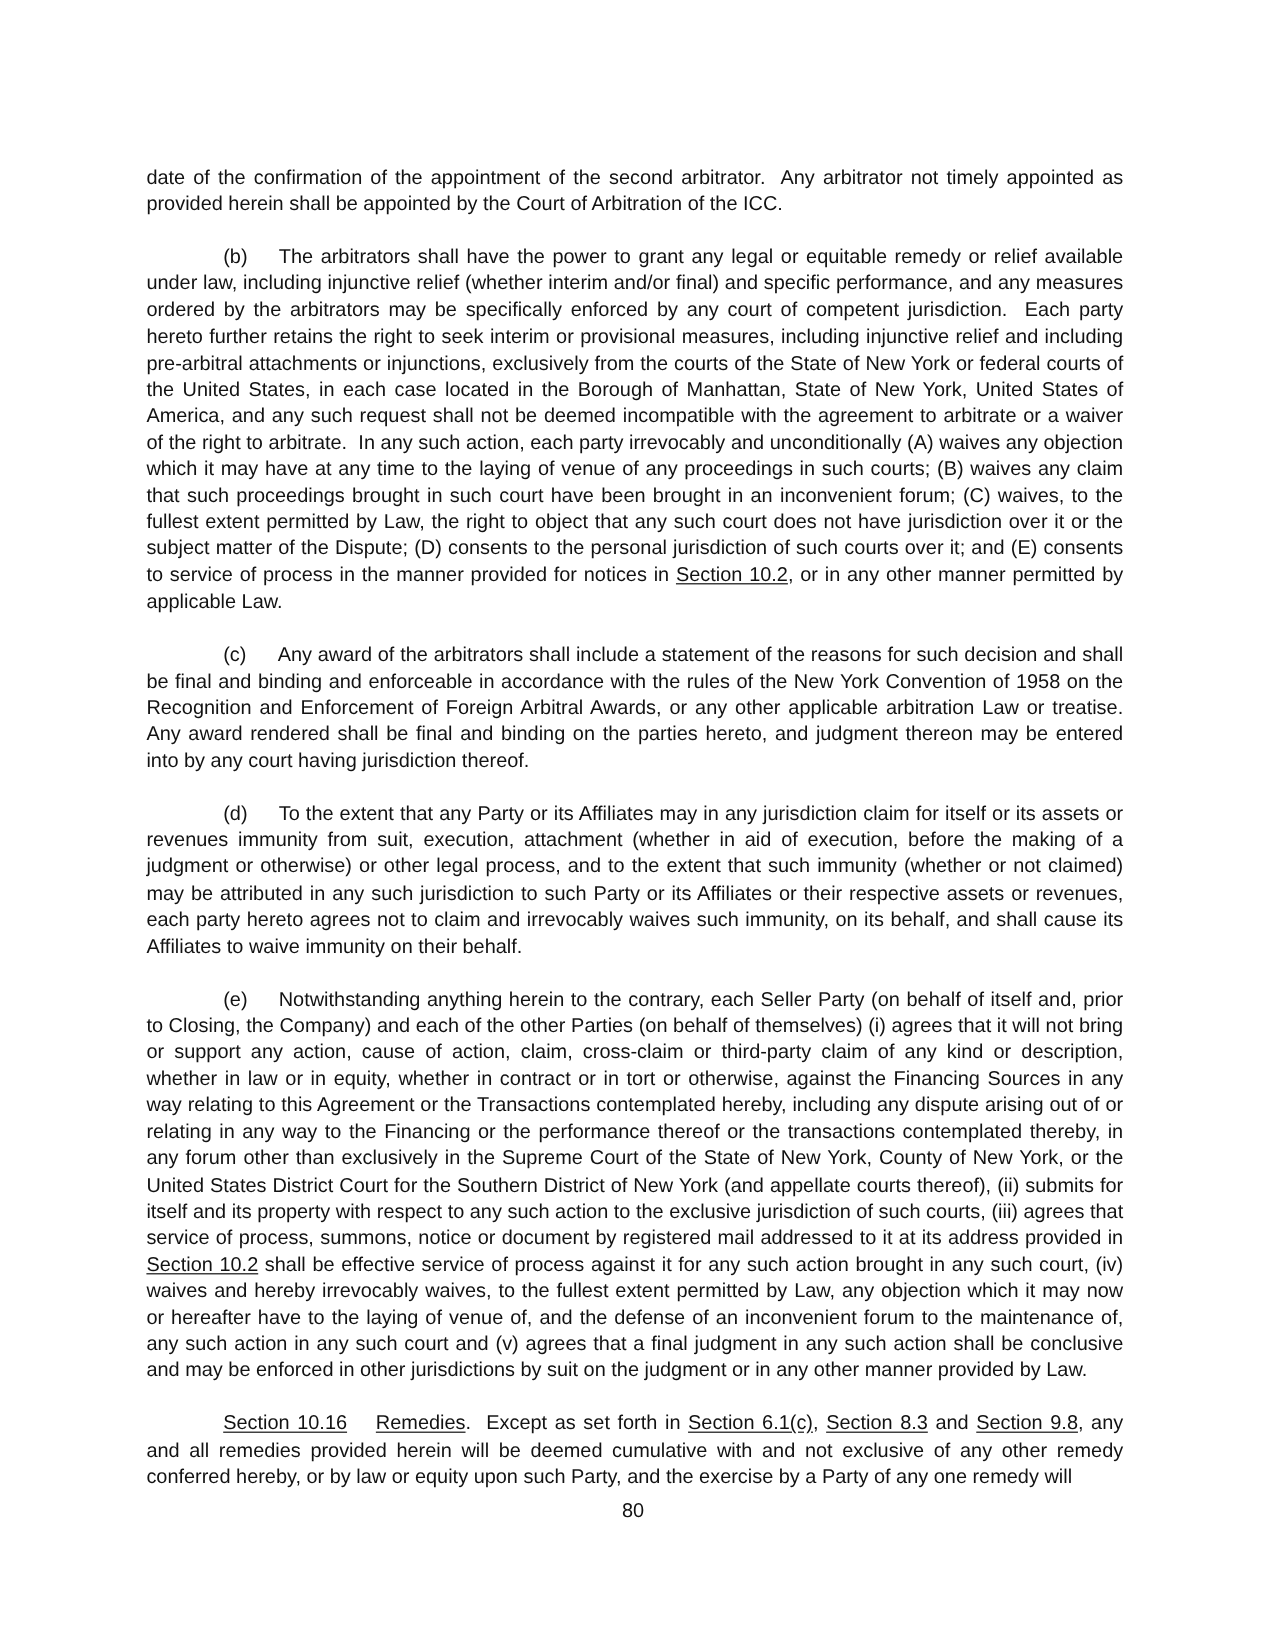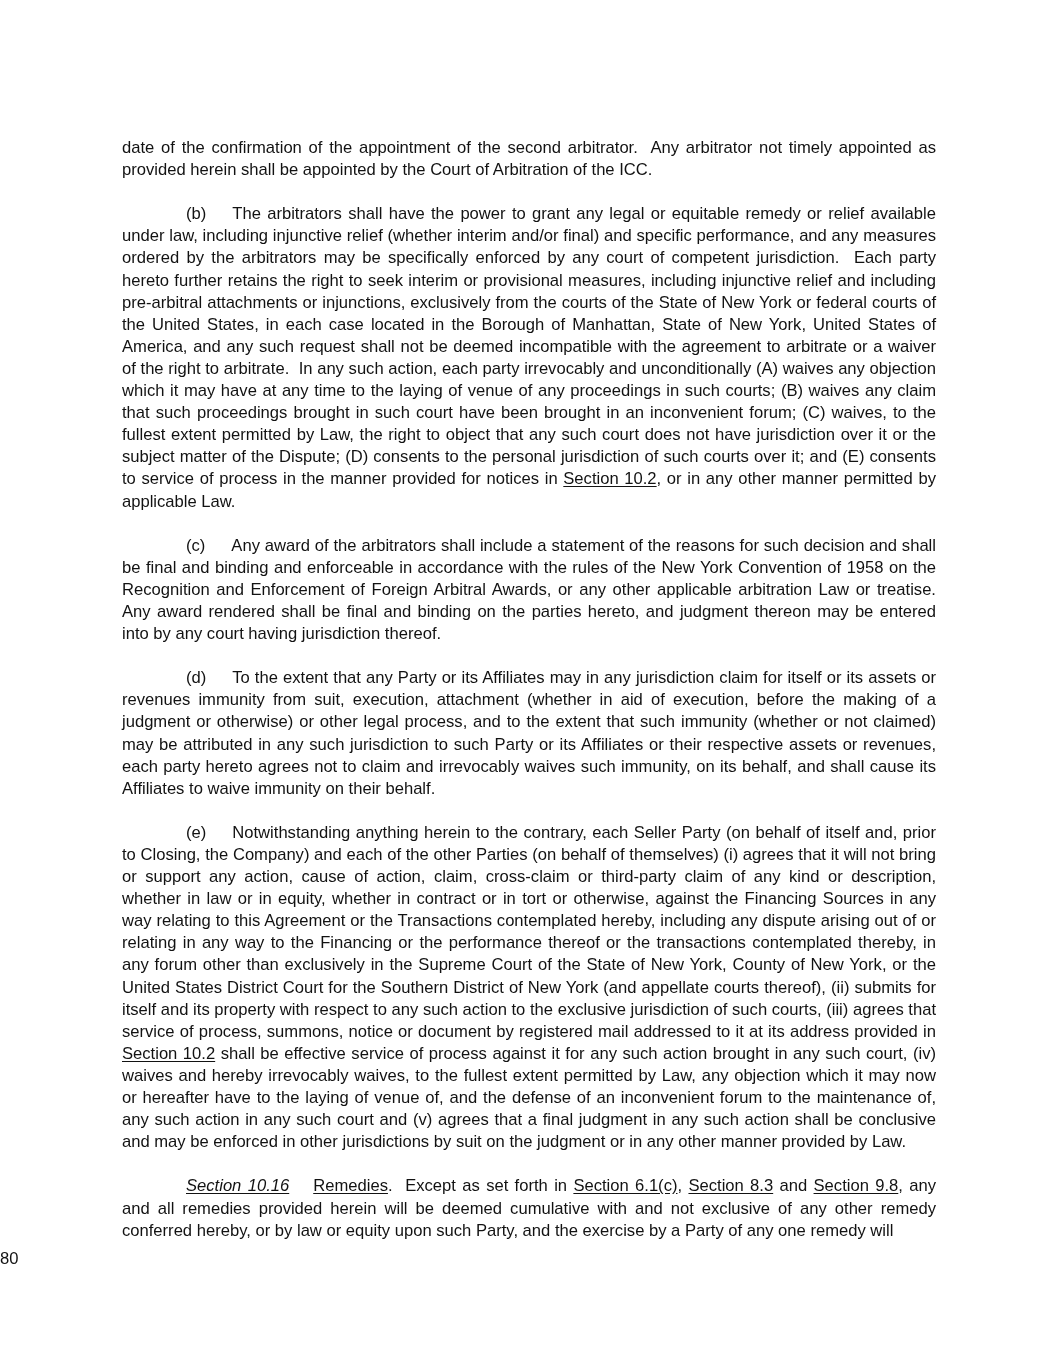--- a/index.html
+++ b/index.html
@@ -20,26 +20,27 @@
     font-size: 16.6px;
     line-height: 22.1px;
     text-align: justify;
     white-space: pre-wrap;
   }
   p.para { margin: 22.1px 0 0 0; }
   p.para:first-child { margin-top: 16px; }
   p.indent { text-indent: 64px; }
   span.u { text-decoration: underline; text-underline-offset: 2px; }
   span.label { margin-right: 26px; }
-  span.gap { margin-right: 24px; font-style: italic; }
+  span.gap { margin-right: 24px; }
   .page-number {
     position: absolute;
     top: 1248px;
     left: 0;
     width: 100%;
+    text-align: center;
     font-size: 16.6px;
     line-height: 22px;
   }
 </style>
 </head>
 <body>
 
 <div class="page">
   <div class="content"><p class="para"><span>date of the confirmation of the appointment of the second arbitrator.  Any arbitrator not timely appointed as provided herein shall be appointed by the Court of Arbitration of the ICC.</span></p><p class="para indent"><span class="label">(b)</span><span>The arbitrators shall have the power to grant any legal or equitable remedy or relief available under law, including injunctive relief (whether interim and/or final) and specific performance, and any measures ordered by the arbitrators may be specifically enforced by any court of competent jurisdiction.  Each party hereto further retains the right to seek interim or provisional measures, including injunctive relief and including pre-arbitral attachments or injunctions, exclusively from the courts of the State of New York or federal courts of the United States, in each case located in the Borough of Manhattan, State of New York, United States of America, and any such request shall not be deemed incompatible with the agreement to arbitrate or a waiver of the right to arbitrate.  In any such action, each party irrevocably and unconditionally (A) waives any objection which it may have at any time to the laying of venue of any proceedings in such courts; (B) waives any claim that such proceedings brought in such court have been brought in an inconvenient forum; (C) waives, to the fullest extent permitted by Law, the right to object that any such court does not have jurisdiction over it or the subject matter of the Dispute; (D) consents to the personal jurisdiction of such courts over it; and (E) consents to service of process in the manner provided for notices in </span><span class="u">Section 10.2</span><span>, or in any other manner permitted by applicable Law.</span></p><p class="para indent"><span class="label">(c)</span><span>Any award of the arbitrators shall include a statement of the reasons for such decision and shall be final and binding and enforceable in accordance with the rules of the New York Convention of 1958 on the Recognition and Enforcement of Foreign Arbitral Awards, or any other applicable arbitration Law or treatise.  Any award rendered shall be final and binding on the parties hereto, and judgment thereon may be entered into by any court having jurisdiction thereof.</span></p><p class="para indent"><span class="label">(d)</span><span>To the extent that any Party or its Affiliates may in any jurisdiction claim for itself or its assets or revenues immunity from suit, execution, attachment (whether in aid of execution, before the making of a judgment or otherwise) or other legal process, and to the extent that such immunity (whether or not claimed) may be attributed in any such jurisdiction to such Party or its Affiliates or their respective assets or revenues, each party hereto agrees not to claim and irrevocably waives such immunity, on its behalf, and shall cause its Affiliates to waive immunity on their behalf.</span></p><p class="para indent"><span class="label">(e)</span><span>Notwithstanding anything herein to the contrary, each Seller Party (on behalf of itself and, prior to Closing, the Company) and each of the other Parties (on behalf of themselves) (i) agrees that it will not bring or support any action, cause of action, claim, cross-claim or third-party claim of any kind or description, whether in law or in equity, whether in contract or in tort or otherwise, against the Financing Sources in any way relating to this Agreement or the Transactions contemplated hereby, including any dispute arising out of or relating in any way to the Financing or the performance thereof or the transactions contemplated thereby, in any forum other than exclusively in the Supreme Court of the State of New York, County of New York, or the United States District Court for the Southern District of New York (and appellate courts thereof), (ii) submits for itself and its property with respect to any such action to the exclusive jurisdiction of such courts, (iii) agrees that service of process, summons, notice or document by registered mail addressed to it at its address provided in </span><span class="u">Section 10.2</span><span> shall be effective service of process against it for any such action brought in any such court, (iv) waives and hereby irrevocably waives, to the fullest extent permitted by Law, any objection which it may now or hereafter have to the laying of venue of, and the defense of an inconvenient forum to the maintenance of, any such action in any such court and (v) agrees that a final judgment in any such action shall be conclusive and may be enforced in other jurisdictions by suit on the judgment or in any other manner provided by Law.</span></p><p class="para indent"><span class="u gap">Section 10.16</span><span class="u">Remedies</span><span>.  Except as set forth in </span><span class="u">Section 6.1(c)</span><span>, </span><span class="u">Section 8.3</span><span> and </span><span class="u">Section 9.8</span><span>, any and all remedies provided herein will be deemed cumulative with and not exclusive of any other remedy conferred hereby, or by law or equity upon such Party, and the exercise by a Party of any one remedy will</span></p></div>
   <div class="page-number">80</div>

